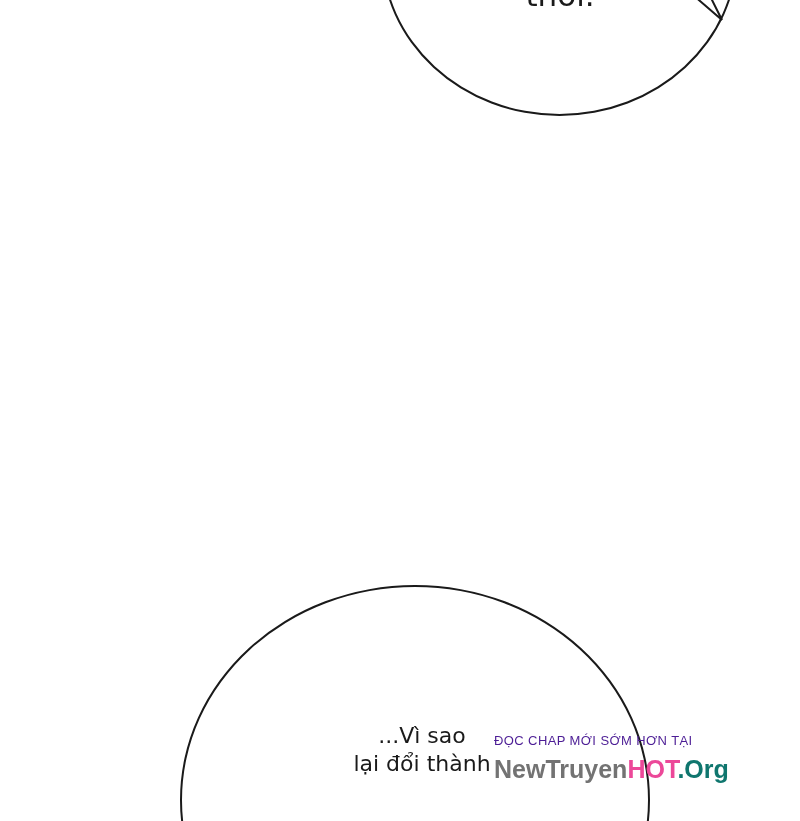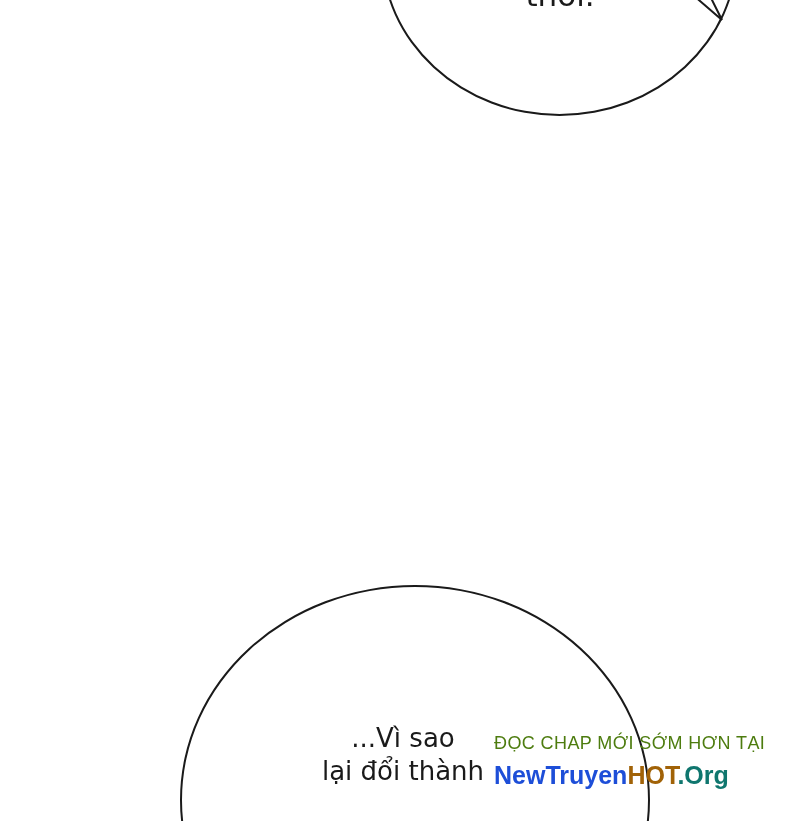--- a/index.html
+++ b/index.html
@@ -61,55 +61,55 @@
     text-align: center;
     white-space: pre-line;
   }
   #text-top {
     left: 430px;
     top: -24px;
     width: 260px;
     font-size: 31px;
   }
   #text-bottom {
-    left: 238px;
+    left: 257px;
     top: 722px;
     width: 330px;
-    font-size: 26px;
+    font-size: 22px;
   }
 
   
   #watermark {
     position: absolute;
     left: 494px;
     top: 733px;
     width: 300px;
     text-align: left;
     user-select: none;
   }
   #watermark-line1 {
     display: block;
-    color: #4d7c0f;
+    color: #4c1d95;
     font-family: "Liberation Sans", sans-serif;
-    font-size: 18px;
+    font-size: 13px;
     font-weight: 500;
     letter-spacing: 0.4px;
     white-space: nowrap;
   }
   #watermark-line2 {
     display: block;
     margin-top: 7px;
     font-family: "Liberation Sans", sans-serif;
     font-size: 25px;
     font-weight: 700;
     letter-spacing: 0px;
     white-space: nowrap;
   }
-  .wm-blue { color: #1d4ed8; }
-  .wm-red  { color: #a16207; }
+  .wm-blue { color: #737373; }
+  .wm-red  { color: #ec4899; }
   .wm-dark { color: #0f766e; }
 </style>
 </head>
 <body>
 
 <div id="page">
 
   <div class="bubble" id="bubble-top"></div>
 
   <svg id="bubble-top-tail" viewBox="0 0 70 60">

